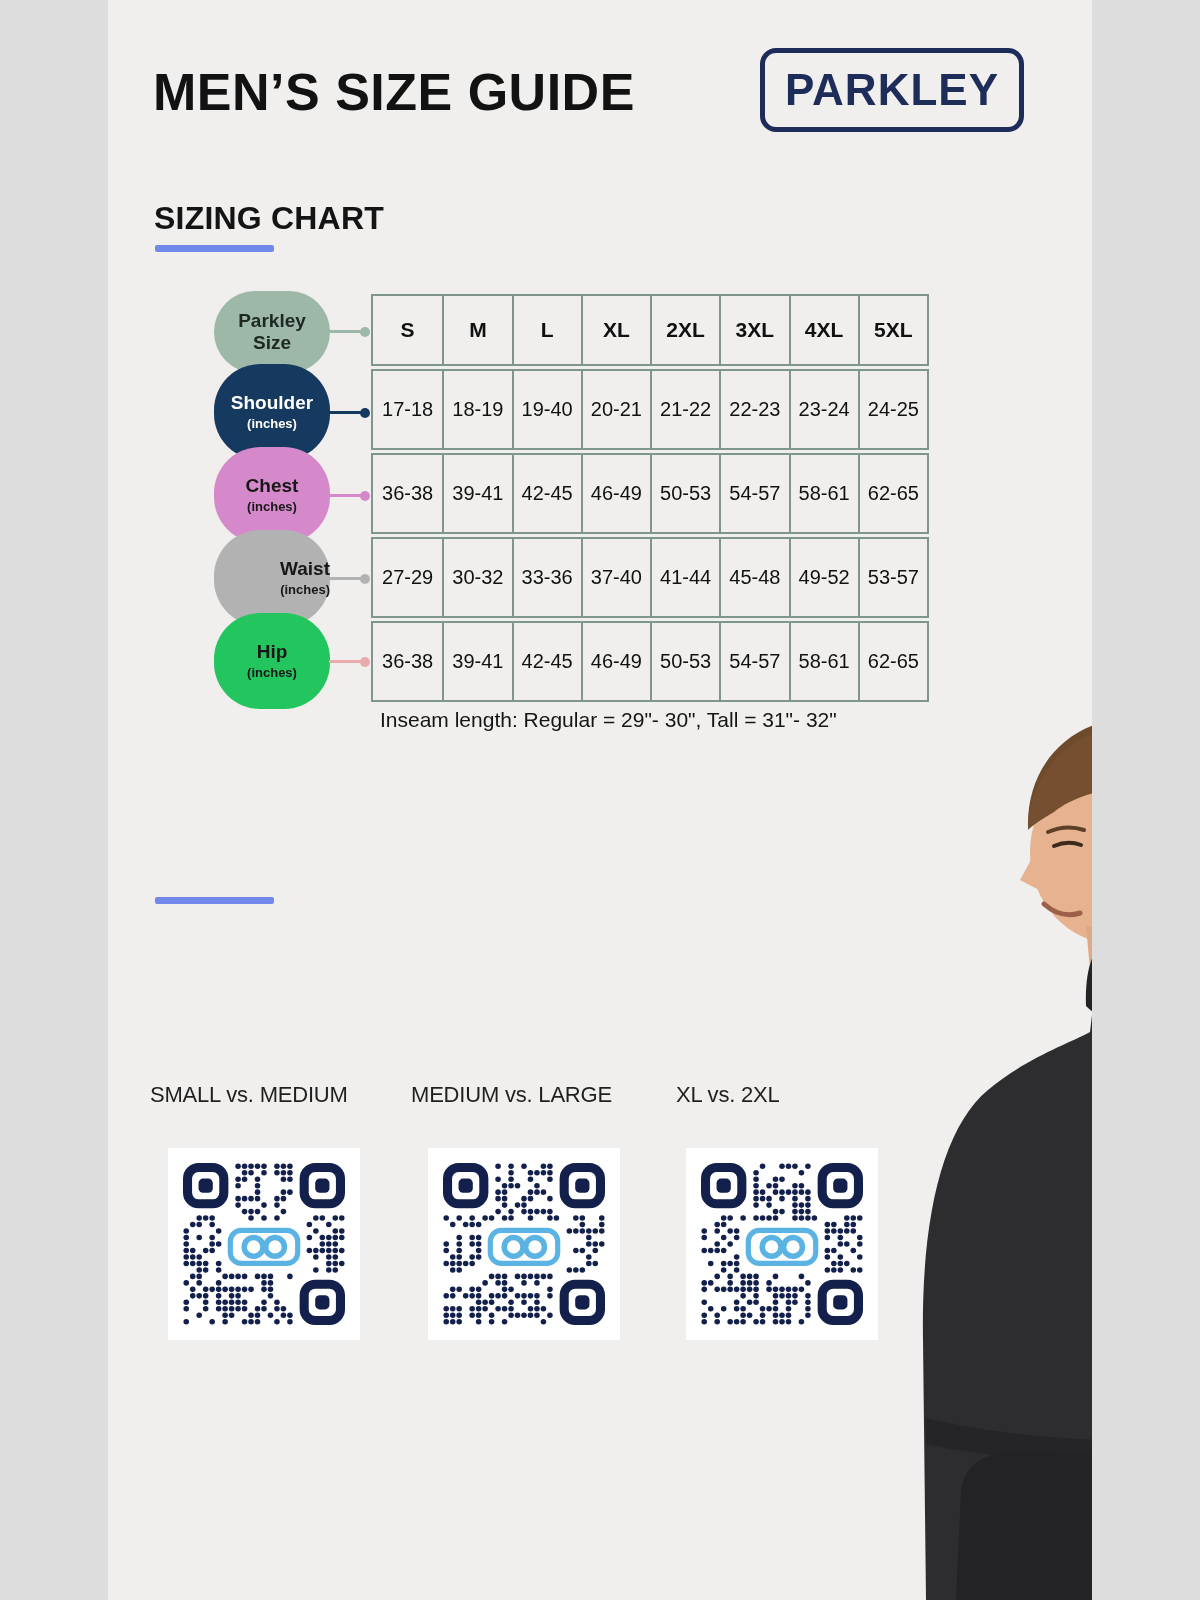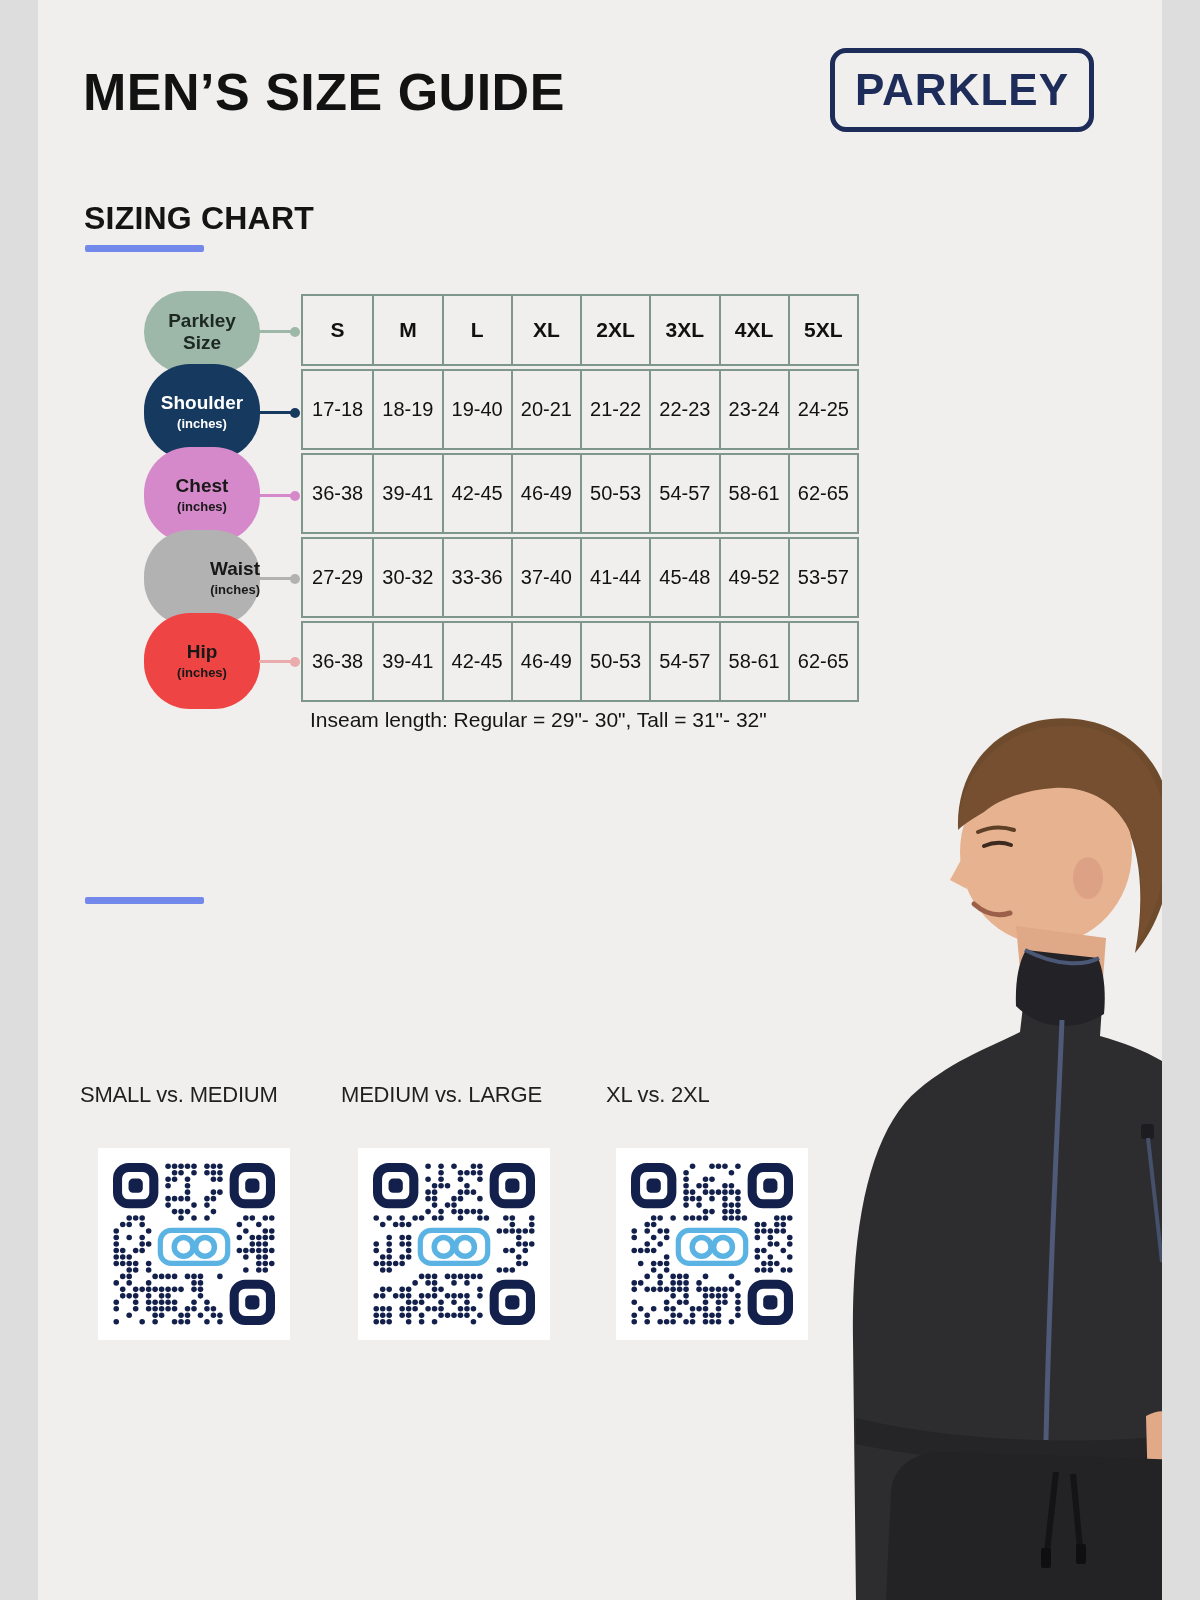--- a/index.html
+++ b/index.html
@@ -1,18 +1,18 @@
 <!DOCTYPE html>
 <html style="--background: #f0efed; --navy: #1e2c5a; --accent: #7288ea; --table_border: #7e978a; --qr_dot: #13204b; --qr_badge: #5ab3e2;"><head>
 <meta charset="utf-8">
 <style>
   * { margin:0; padding:0; box-sizing:border-box; }
   html,body { background:#dddddd; }
   .page {
-    position:relative; width:1124px; height:1600px; margin:0 auto;
+    position:relative; width:984px; height:1600px; margin:0 auto;
     background:var(--background,#f0efed);
     font-family:"Liberation Sans", sans-serif;
     color:#161616; overflow:hidden;
   }
   
   .title {
     position:absolute; left:45px; top:62px;
     font-size:52px; font-weight:800; letter-spacing:0.5px; color:#121212;
   }
   .logo {
@@ -136,21 +136,21 @@
     </div>
 
   <div class="oval oval-3" style="background: rgb(179, 178, 178); color: rgb(24, 24, 24);">
     <div class="l1">Waist</div>
     <div class="sub">(inches)</div>
   </div>
   <div class="connector connector-3" style="background: rgb(179, 178, 178);">
       <div class="cdot" style="background: rgb(179, 178, 178);"></div>
     </div>
 
-  <div class="oval oval-4" style="background: #ef4444; color: rgb(24, 24, 24);">
+  <div class="oval oval-4" style="background: #22c55e; color: rgb(24, 24, 24);">
     <div class="l1">Hip</div>
     <div class="sub">(inches)</div>
   </div>
   <div class="connector connector-4" style="background: rgb(233, 171, 172);">
       <div class="cdot" style="background: rgb(233, 171, 172);"></div>
     </div>
 
   <div class="table">
     <div class="trow head">
       <div class="tcell">S</div>

